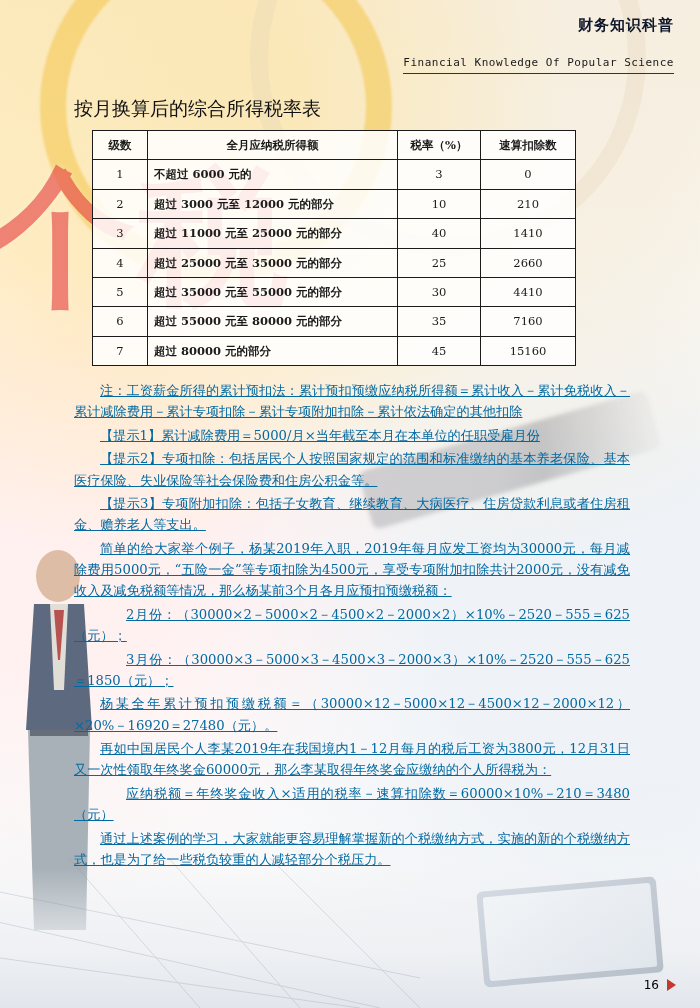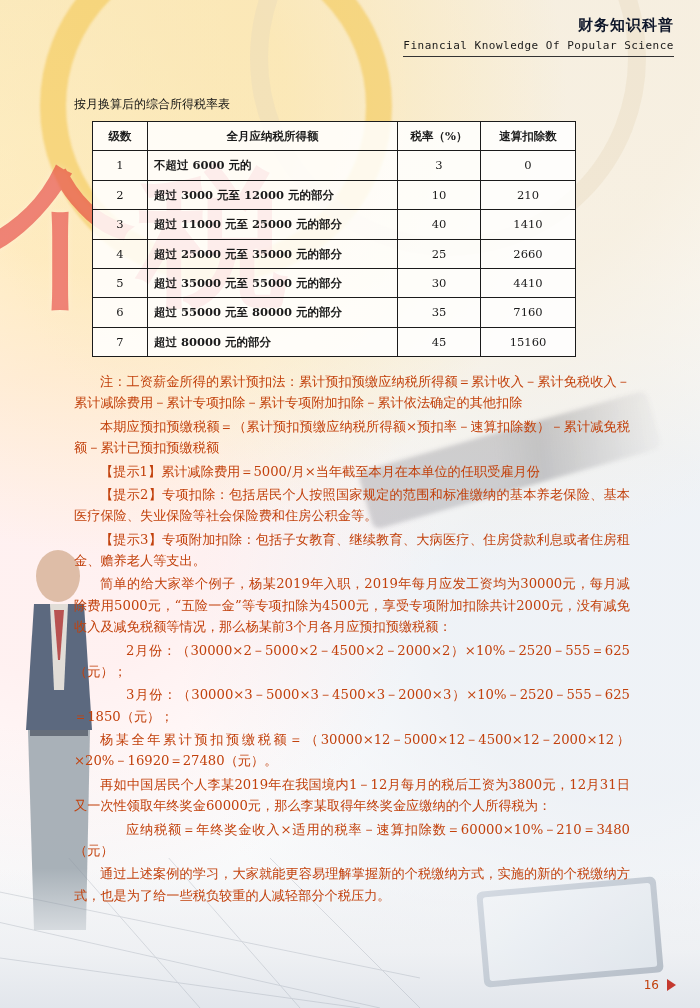--- a/index.html
+++ b/index.html
@@ -136,39 +136,39 @@
     z-index: 5;
   }
   .header .cn {
     font-size: 15px;
     font-weight: 700;
     color: #0f172a;
     letter-spacing: 1px;
     font-family: "DejaVu Serif", serif;
   }
   .header .en {
-    margin-top: 4px;
+    margin-top: 21px;
     font-size: 11px;
     color: #1a1a1a;
     font-family: "DejaVu Sans Mono", monospace;
     letter-spacing: 0.5px;
     padding-bottom: 4px;
     border-bottom: 1px solid #333;
   }
 
   
   .content {
     position: absolute;
     left: 74px;
     top: 96px;
     width: 556px;
     z-index: 4;
   }
   .caption {
-    font-size: 12px;
+    font-size: 19px;
     margin: 0 0 8px 0;
     color: #111;
     font-family: "DejaVu Serif", serif;
   }
 
   table.rate {
     border-collapse: collapse;
     width: 484px;
     margin: 0 0 14px 18px;
     background: rgba(255,255,255,0.86);
@@ -188,39 +188,40 @@
   table.rate td.c1 { text-align: left; padding-left: 6px; font-weight: 700; }
   table.rate td.c2 { width: 74px; text-align: center; }
   table.rate td.c3 { width: 86px; text-align: center; }
 
   p.para {
     font-size: 13.2px;
     line-height: 1.62;
     margin: 0 0 2px 0;
     text-align: justify;
     text-indent: 0;
-    color: #c2410c;
-    font-family: "DejaVu Serif", serif;
+    color: #0369a1;
+    font-family: "DejaVu Serif", serif;
+    text-decoration: underline;
   }
   p.indent { text-indent: 26px; }
   p.indent2 { text-indent: 52px; }
 
   .footer {
     position: absolute;
     right: 24px;
     bottom: 16px;
     display: flex;
     align-items: center;
     gap: 8px;
     z-index: 6;
   }
   .footer .pnum {
     font-size: 12px;
     font-family: "DejaVu Sans", sans-serif;
-    color: #c2410c;
+    color: #000000;
     margin-left: 14px;
   }
   .footer .tri {
     width: 0;
     height: 0;
     border-top: 6px solid transparent;
     border-bottom: 6px solid transparent;
     border-left: 9px solid #c4392f;
   }
 </style>
@@ -314,21 +315,20 @@
         <tr>
           <td class="c0">7</td>
           <td class="c1">超过 80000 元的部分</td>
           <td class="c2">45</td>
           <td class="c3">15160</td>
         </tr>
       </tbody>
     </table>
 
     <p class="para indent">注：工资薪金所得的累计预扣法：累计预扣预缴应纳税所得额＝累计收入－累计免税收入－累计减除费用－累计专项扣除－累计专项附加扣除－累计依法确定的其他扣除</p>
-    <p class="para indent">本期应预扣预缴税额＝（累计预扣预缴应纳税所得额×预扣率－速算扣除数）－累计减免税额－累计已预扣预缴税额</p>
     <p class="para indent">【提示1】累计减除费用＝5000/月×当年截至本月在本单位的任职受雇月份</p>
     <p class="para indent">【提示2】专项扣除：包括居民个人按照国家规定的范围和标准缴纳的基本养老保险、基本医疗保险、失业保险等社会保险费和住房公积金等。</p>
     <p class="para indent">【提示3】专项附加扣除：包括子女教育、继续教育、大病医疗、住房贷款利息或者住房租金、赡养老人等支出。</p>
     <p class="para indent">简单的给大家举个例子，杨某2019年入职，2019年每月应发工资均为30000元，每月减除费用5000元，“五险一金”等专项扣除为4500元，享受专项附加扣除共计2000元，没有减免收入及减免税额等情况，那么杨某前3个月各月应预扣预缴税额：</p>
     <p class="para indent2">2月份：（30000×2－5000×2－4500×2－2000×2）×10%－2520－555＝625（元）；</p>
     <p class="para indent2">3月份：（30000×3－5000×3－4500×3－2000×3）×10%－2520－555－625＝1850（元）；</p>
     <p class="para indent">杨某全年累计预扣预缴税额＝（30000×12－5000×12－4500×12－2000×12）×20%－16920＝27480（元）。</p>
     <p class="para indent">再如中国居民个人李某2019年在我国境内1－12月每月的税后工资为3800元，12月31日又一次性领取年终奖金60000元，那么李某取得年终奖金应缴纳的个人所得税为：</p>
     <p class="para indent2">应纳税额＝年终奖金收入×适用的税率－速算扣除数＝60000×10%－210＝3480（元）</p>
     <p class="para indent">通过上述案例的学习，大家就能更容易理解掌握新的个税缴纳方式，实施的新的个税缴纳方式，也是为了给一些税负较重的人减轻部分个税压力。</p>

